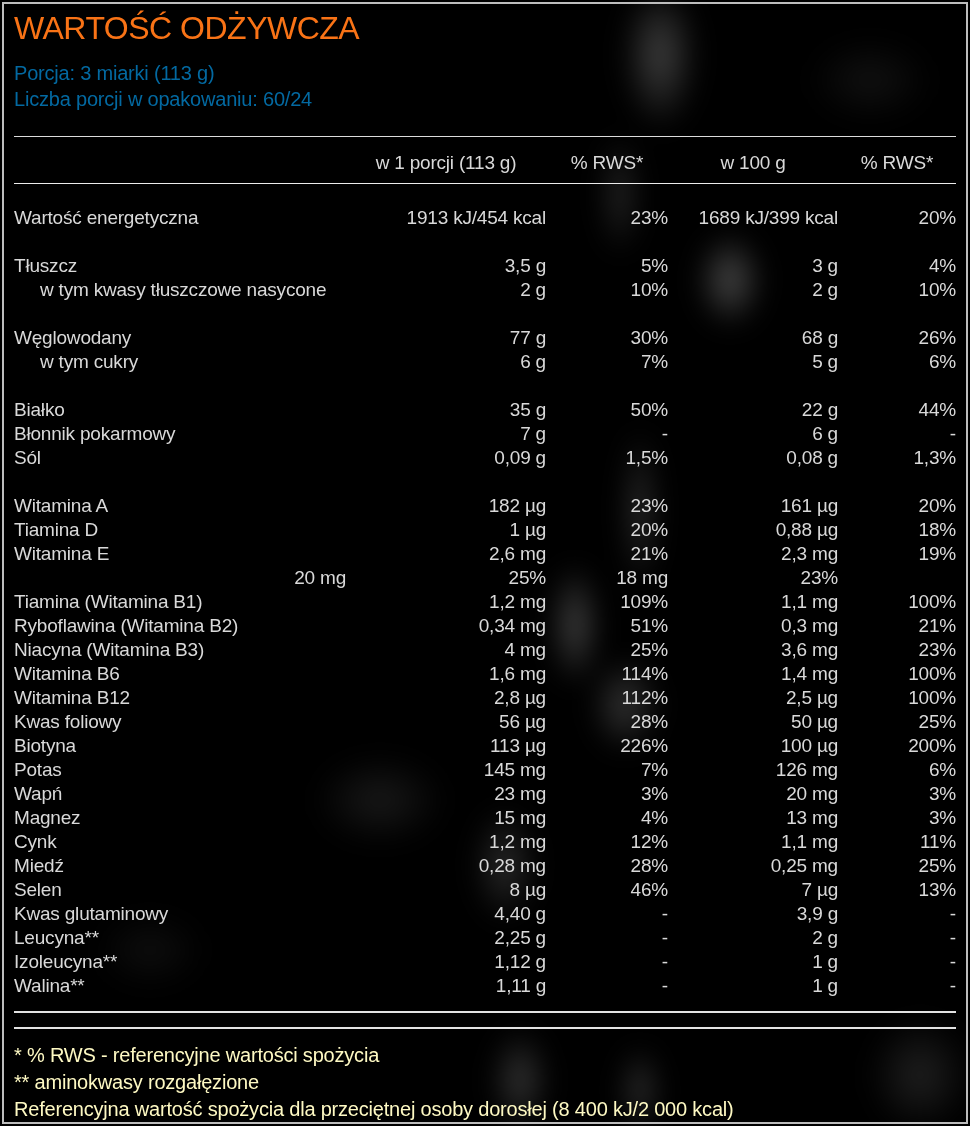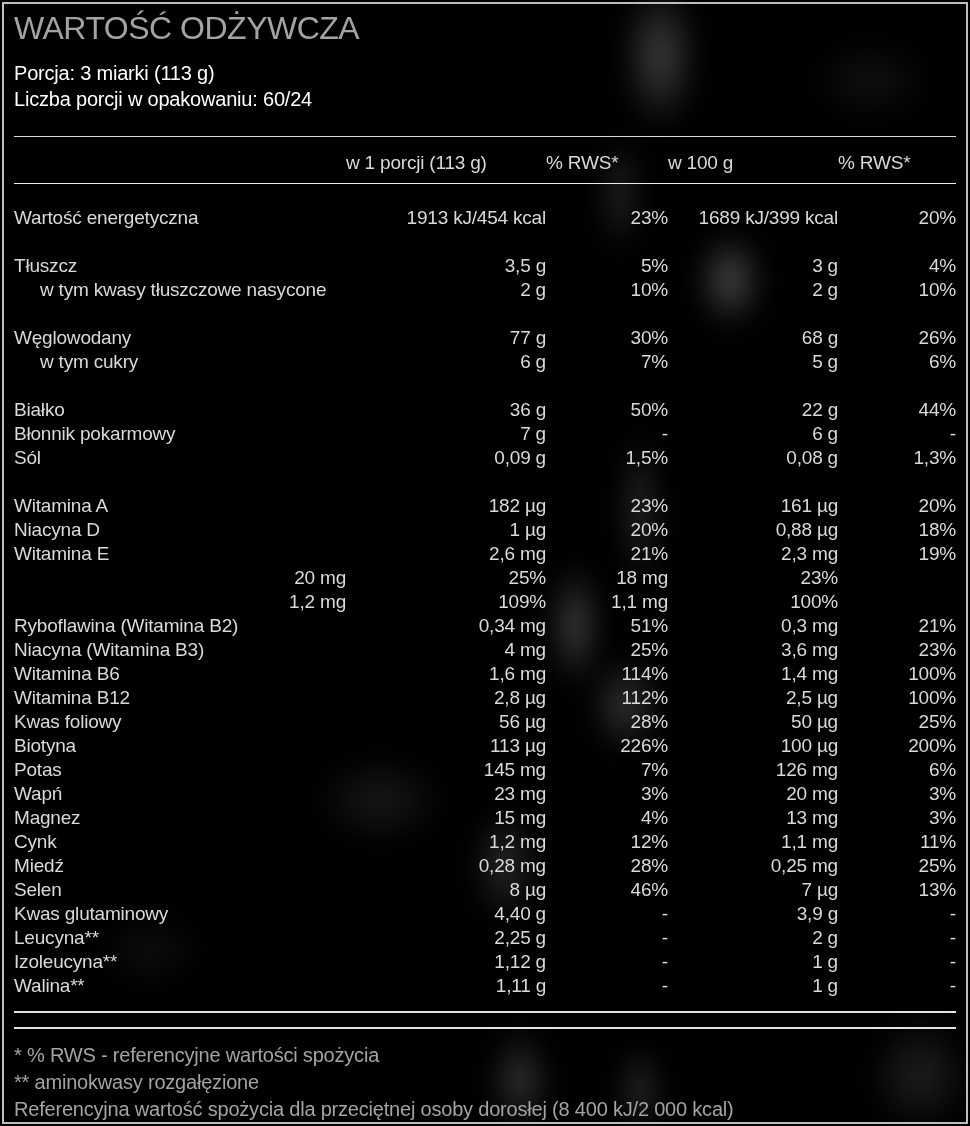--- a/index.html
+++ b/index.html
@@ -25,52 +25,52 @@
     filter: blur(13px);
   }
 
   .frame {
     position:absolute; inset:2px; border:2px solid #bdbdbd; z-index:1;
   }
 
   .content { position:relative; z-index:2; padding:8px 14px 0 14px; }
 
   .title {
-    color:#a3a3a3; font-size:32px; font-weight:400; letter-spacing:-0.5px;
+    color:#f97316; font-size:32px; font-weight:400; letter-spacing:-0.5px;
     line-height:40px; white-space:nowrap;
   }
-  .sub { font-size:20px; letter-spacing:-0.2px; line-height:24px; color:#ffffff; white-space:nowrap; }
+  .sub { font-size:20px; letter-spacing:-0.2px; line-height:24px; color:#0369a1; white-space:nowrap; }
   .sub.first { margin-top:13px; }
   .sub + .sub { margin-top:2px; }
 
   .rule-top   { border-top:1px solid #dcdcdc; margin-top:25px; }
   .rule-head  { border-top:1px solid #ececec; }
   .rule-bot   { border-top:2px solid #e2e2e2; }
 
   .thead {
     display:grid; grid-template-columns:1fr 200px 122px 170px 118px;
     height:46px; align-items:end; padding-bottom:9px;
     font-size:19px; letter-spacing:-0.2px; white-space:nowrap;
   }
-  .thead .num { text-align:left; }
+  .thead .num { text-align:center; }
 
   .tbody { padding-top:7px; font-size:19px; letter-spacing:-0.2px;margin-top:15px; }
   .group + .group { margin-top:24px; }
   .row {
     display:grid; grid-template-columns:1fr 200px 122px 170px 118px;
     line-height:24px; white-space:nowrap;
   }
   .row .num { text-align:right; }
   .row.indent .label { padding-left:26px; }
 
   .bottom-rules { margin-top:13px; }
   .bottom-rules .rule-bot + .rule-bot { margin-top:14px; }
 
   .footnotes { margin-top:13px; font-size:20px; letter-spacing:-0.2px; }
-  .footnotes .fn { line-height:27px; white-space:nowrap; color:#a3a3a3; }
+  .footnotes .fn { line-height:27px; white-space:nowrap; color:#fef9c3; }
 </style>
 </head>
 <body>
 
 <div class="smoke"></div>
 <div class="frame"></div>
 
 <div class="content">
   <div class="title">WARTOŚĆ ODŻYWCZA</div>
   <div class="sub first">Porcja: 3 miarki (113 g)</div>
@@ -126,21 +126,21 @@
           <div class="label">w tym cukry</div>
           <div class="num">6 g</div>
           <div class="num">7%</div>
           <div class="num">5 g</div>
           <div class="num">6%</div>
         </div>
       </div>
       <div class="group">
         <div class="row">
           <div class="label">Białko</div>
-          <div class="num">36 g</div>
+          <div class="num">35 g</div>
           <div class="num">50%</div>
           <div class="num">22 g</div>
           <div class="num">44%</div>
         </div>
         <div class="row">
           <div class="label">Błonnik pokarmowy</div>
           <div class="num">7 g</div>
           <div class="num">-</div>
           <div class="num">6 g</div>
           <div class="num">-</div>
@@ -155,40 +155,41 @@
       </div>
       <div class="group">
         <div class="row">
           <div class="label">Witamina A</div>
           <div class="num">182 µg</div>
           <div class="num">23%</div>
           <div class="num">161 µg</div>
           <div class="num">20%</div>
         </div>
         <div class="row">
-          <div class="label">Niacyna D</div>
+          <div class="label">Tiamina D</div>
           <div class="num">1 µg</div>
           <div class="num">20%</div>
           <div class="num">0,88 µg</div>
           <div class="num">18%</div>
         </div>
         <div class="row">
           <div class="label">Witamina E</div>
           <div class="num">2,6 mg</div>
           <div class="num">21%</div>
           <div class="num">2,3 mg</div>
           <div class="num">19%</div>
         </div>
         <div class="row">
           <div class="num">20 mg</div>
           <div class="num">25%</div>
           <div class="num">18 mg</div>
           <div class="num">23%</div>
         </div>
         <div class="row">
+          <div class="label">Tiamina (Witamina B1)</div>
           <div class="num">1,2 mg</div>
           <div class="num">109%</div>
           <div class="num">1,1 mg</div>
           <div class="num">100%</div>
         </div>
         <div class="row">
           <div class="label">Ryboflawina (Witamina B2)</div>
           <div class="num">0,34 mg</div>
           <div class="num">51%</div>
           <div class="num">0,3 mg</div>

